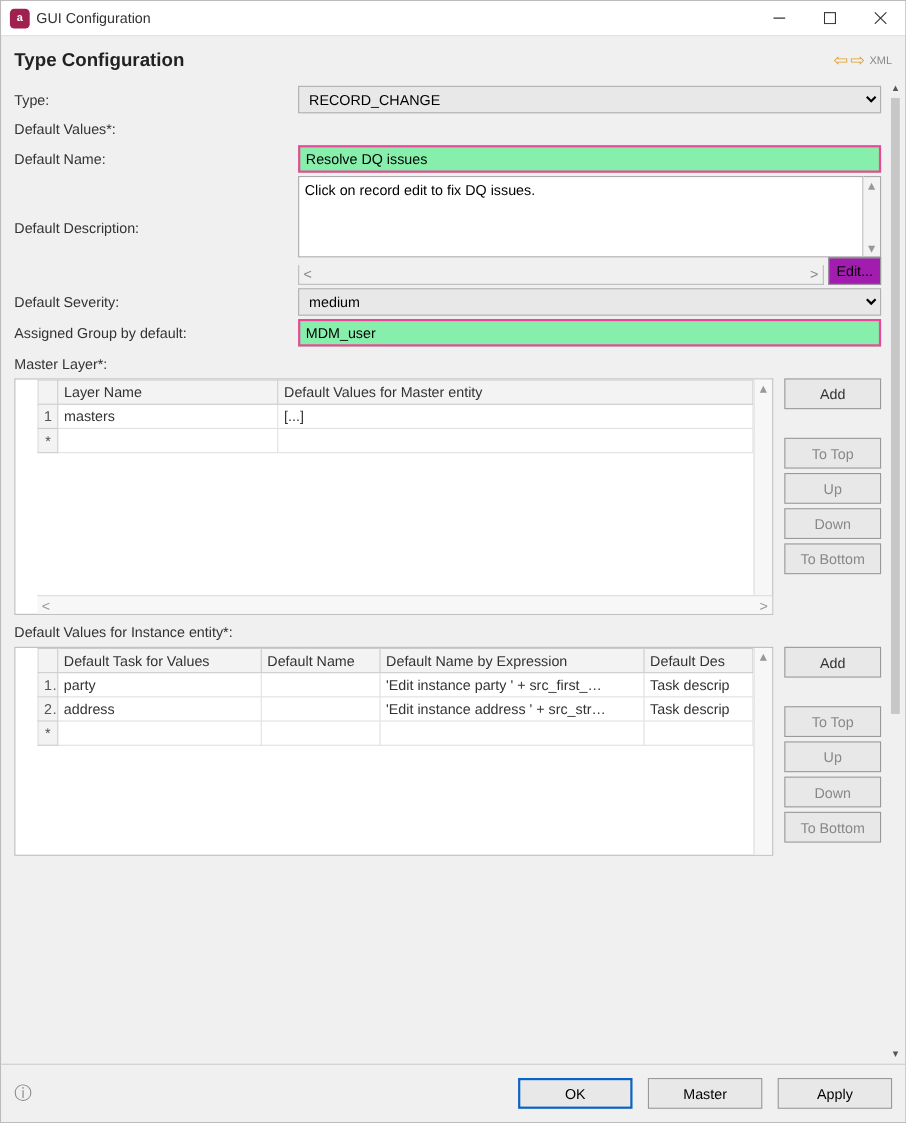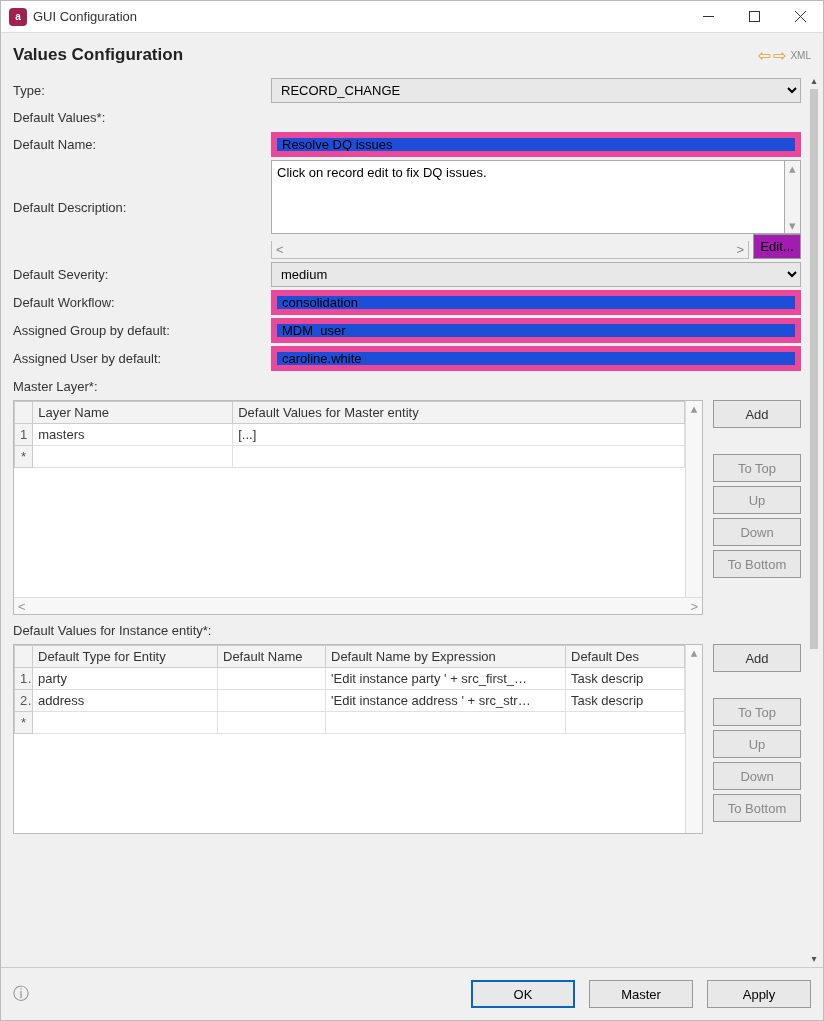--- a/index.html
+++ b/index.html
@@ -15,29 +15,29 @@
 .xml-tag { font-size: 10px; color: #888; margin-left: 2px; }
 .content-wrap { flex:1; display:flex; overflow:hidden;justify-content:flex-end; }
 .content { flex:1; padding: 4px 4px 4px 12px; overflow-y: auto; }
 .scrollbar-vert { width: 18px; background: #f0f0f0; display:flex; flex-direction:column; align-items:center; }
 .scroll-thumb { width: 8px; background: #c7c7c7; border-radius: 0; }
 .scroll-arrow { height:18px; display:flex;align-items:center;justify-content:center;color:#555;font-size:10px; }
 .form-row { display:flex; align-items:center; margin: 3px 0; }
 .form-row.top { align-items:flex-start; }
 .form-label { width: 258px; color:#333; padding: 4px 0; }
 .form-field { flex:1; }
-select.control, input.control { width:100%; height:25px; border:6px solid #ec4899; background:#1d4ed8; padding: 0 5px; outline:none; }
+select.control, input.control { width:100%; height:25px; border:2px solid #ec4899; background:#86efac; padding: 0 5px; outline:none; }
 select.control { background: #e8e8e8; border: 1px solid #b0b0b0; }
 textarea.control { width:100%; height:74px; border:1px solid #aaa; background:#fff; padding: 4px 5px; outline:none; resize:none; font-family: "Segoe UI", Tahoma, sans-serif; }
 .desc-block { display:flex; flex-direction:column; flex:1; }
 .desc-scroll { display:flex; align-items:center; justify-content:space-between; border:1px solid #bbb; border-top:none; height:18px; padding:0 4px; color:#888; font-size:11px; }
 .edit-btn { height: 25px; width: 48px; margin-left: 4px; border:1px solid #999; background:#a21caf; cursor:pointer; align-self:flex-end; }
 .section-label { color:#333; margin: 8px 0 6px 0; }
 .grid-section { display:flex; align-items:flex-start; gap:10px; margin-bottom: 8px; }
-.grid-container { flex:1; border: 1px solid #bbb; background:#fff; height: 200px; display:flex; flex-direction:column; }
+.grid-container { flex:1; border: 1px solid #bbb; background:#fff; height: 200px; display:flex; flex-direction:column;padding-left:20px; }
 .grid-scroll { display:flex;flex:1;overflow:hidden; }
 .grid-tbl-wrap { flex:1; overflow:hidden; }
 .grid-vsb { width:17px; border-left:1px solid #ddd; background:#f7f7f7; display:flex;flex-direction:column;align-items:center;justify-content:flex-start;color:#999;font-size:10px; }
 .grid-hsb { height:17px; border-top:1px solid #ddd; background:#f7f7f7; display:flex;align-items:center;justify-content:space-between;color:#999;font-size:10px; padding:0 4px; }
 table.grid { width:100%; border-collapse:collapse; }
 table.grid th { background:#f3f3f3; border:1px solid #ccc; text-align:left; padding:3px 5px; font-weight:normal; color:#333; }
 table.grid td { border:1px solid #e0e0e0; padding:3px 5px; color:#333; white-space:nowrap; overflow:hidden; text-overflow:ellipsis; }
 table.grid .rownum { width: 18px; text-align:center; background:#f3f3f3; color:#555; border:1px solid #ccc;}
 .side-buttons { width: 88px; display:flex; flex-direction:column; gap: 4px; }
 .side-buttons .gap { height: 18px; }
@@ -70,21 +70,21 @@
   </div>
   <div class="win-btn">
     <svg viewBox="0 0 11 11">
         <line x1="0" y1="0" x2="11" y2="11" stroke="#333" stroke-width="1"></line>
         <line x1="11" y1="0" x2="0" y2="11" stroke="#333" stroke-width="1"></line>
       </svg>
   </div>
 </div>
 
 <div class="header">
-  <h1>Values Configuration</h1>
+  <h1>Type Configuration</h1>
   <div class="nav-icons">
     <span class="arrow-left">⇦</span>
     <span class="arrow-right">⇨</span>
     <span class="xml-tag">XML</span>
   </div>
 </div>
 
 <div class="content-wrap">
 <div class="content">
 
@@ -121,34 +121,26 @@
         <button class="edit-btn">Edit...</button>
       </div>
     </div>
   </div>
 
   <div class="form-row">
     <div class="form-label">Default Severity:</div>
     <div class="form-field"><select class="control"><option>medium</option></select></div>
   </div>
 
-  <div class="form-row">
-    <div class="form-label">Default Workflow:</div>
-    <div class="form-field"><input class="control" value="consolidation" style=""></div>
-  </div>
 
   <div class="form-row">
     <div class="form-label">Assigned Group by default:</div>
     <div class="form-field"><input class="control" value="MDM_user" style=""></div>
   </div>
 
-  <div class="form-row">
-    <div class="form-label">Assigned User by default:</div>
-    <div class="form-field"><input class="control" value="caroline.white" style=""></div>
-  </div>
 
   <div class="section-label">Master Layer*:</div>
 
   <div class="grid-section grid1">
     <div class="grid-container" style="height:215px;">
       <div class="grid-scroll">
         <div class="grid-tbl-wrap">
           <table class="grid">
             <tbody>
                   <tr>
@@ -198,21 +190,21 @@
             <colgroup>
                   <col style="width:18px">
                   <col style="width:185px">
                   <col style="width:108px">
                   <col style="width:240px">
                   <col>
                 </colgroup>
             <tbody>
                   <tr>
               <th class="rownum"></th>
-              <th>Default Type for Entity</th>
+              <th>Default Task for Values</th>
               <th>Default Name</th>
               <th>Default Name by Expression</th>
               <th>Default Des</th>
             </tr>
             <tr>
               <td class="rownum">1</td>
               <td>party</td>
               <td></td>
               <td>'Edit instance party ' + src_first_…</td>
               <td>Task descrip</td>

